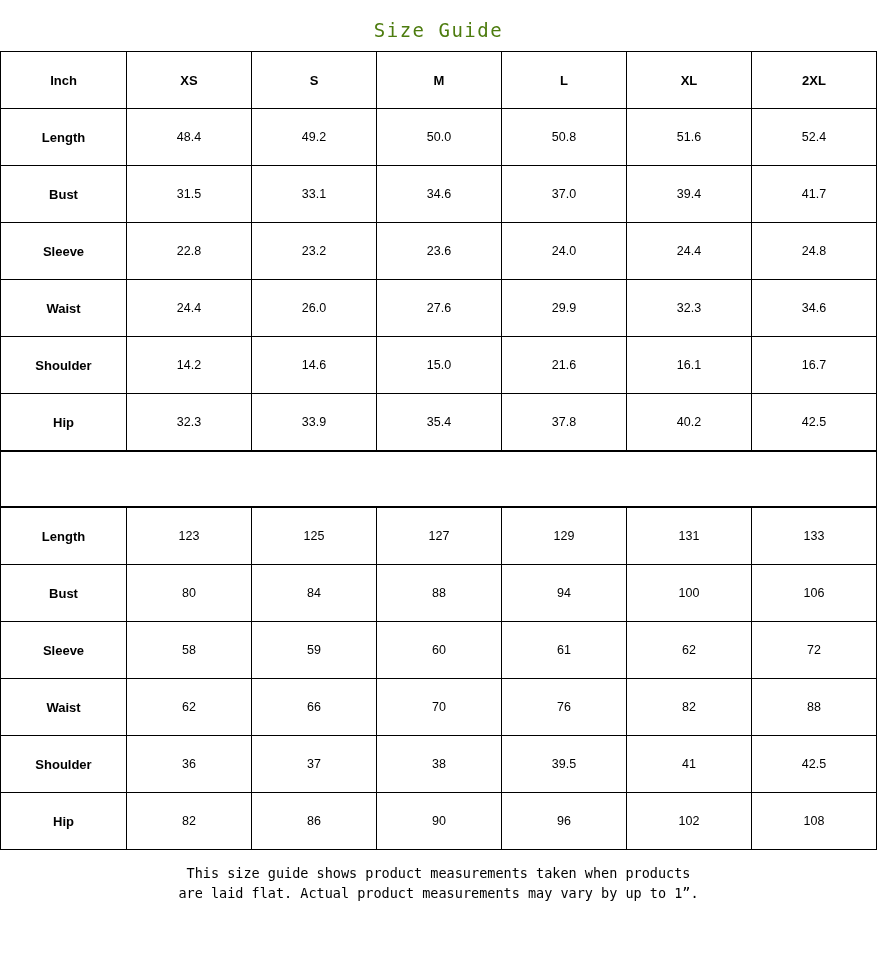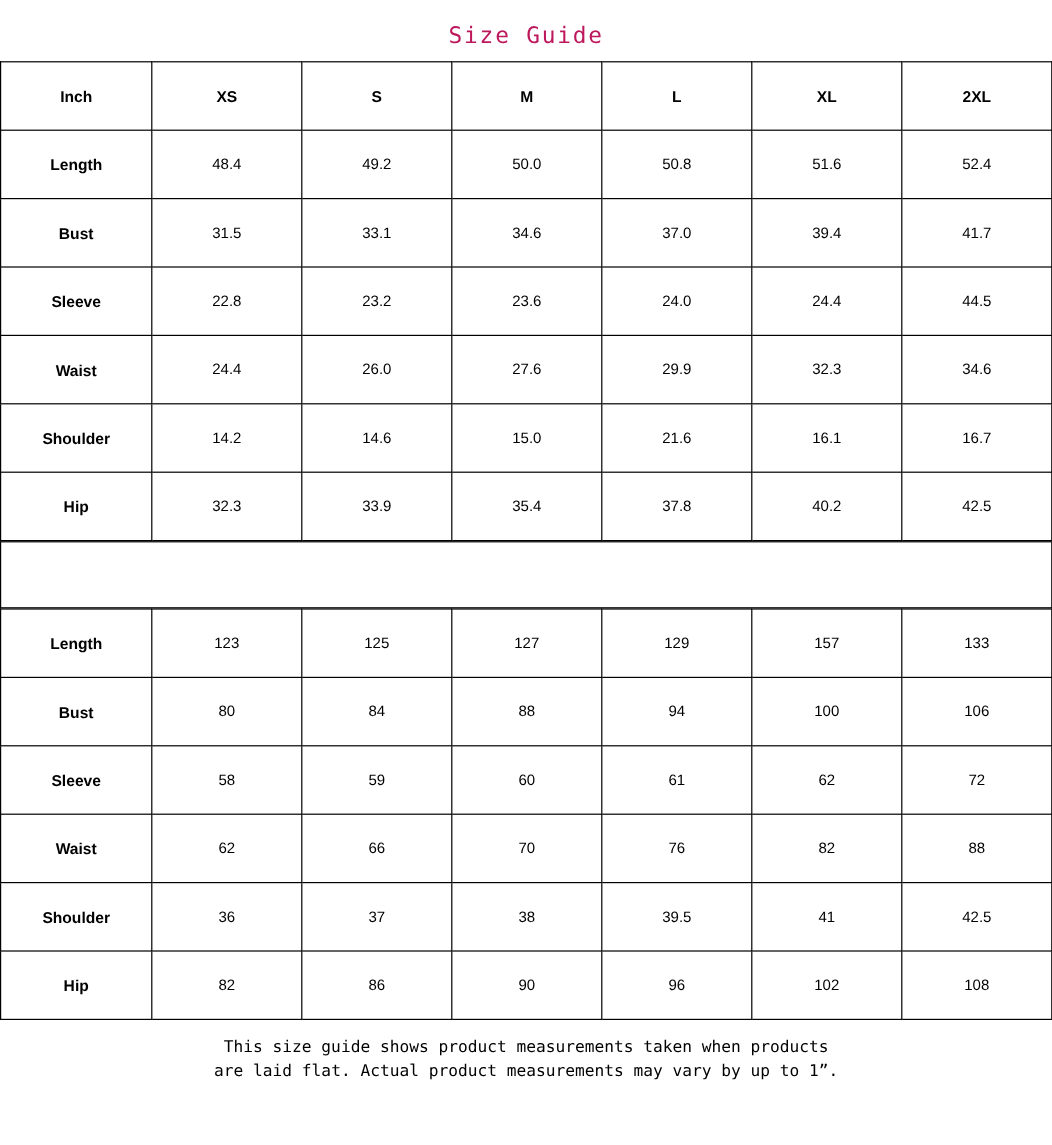--- a/index.html
+++ b/index.html
@@ -20,21 +20,21 @@
     height: 954px;
     box-sizing: border-box;
   }
   .title {
     font-family: "DejaVu Sans Mono", monospace;
     font-size: 19px;
     letter-spacing: 1.5px;
     text-align: center;
     padding-top: 19px;
     padding-bottom: 10px;
-    color: #be185d;
+    color: #4d7c0f;
   }
   table.size-table {
     width: 877px;
     border-collapse: collapse;
     table-layout: fixed;
   }
   table.size-table td {
     border: 1px solid #000;
     text-align: center;
     vertical-align: middle;
@@ -112,21 +112,21 @@
         <td>39.4</td>
         <td>41.7</td>
       </tr>
       <tr>
         <td class="rowhead">Sleeve</td>
         <td>22.8</td>
         <td>23.2</td>
         <td>23.6</td>
         <td>24.0</td>
         <td>24.4</td>
-        <td>44.5</td>
+        <td>24.8</td>
       </tr>
       <tr>
         <td class="rowhead">Waist</td>
         <td>24.4</td>
         <td>26.0</td>
         <td>27.6</td>
         <td>29.9</td>
         <td>32.3</td>
         <td>34.6</td>
       </tr>
@@ -154,21 +154,21 @@
   <div class="spacer"></div>
 
   <table class="size-table">
     <tbody>
       <tr>
         <td class="rowhead">Length</td>
         <td>123</td>
         <td>125</td>
         <td>127</td>
         <td>129</td>
-        <td>157</td>
+        <td>131</td>
         <td>133</td>
       </tr>
       <tr>
         <td class="rowhead">Bust</td>
         <td>80</td>
         <td>84</td>
         <td>88</td>
         <td>94</td>
         <td>100</td>
         <td>106</td>

